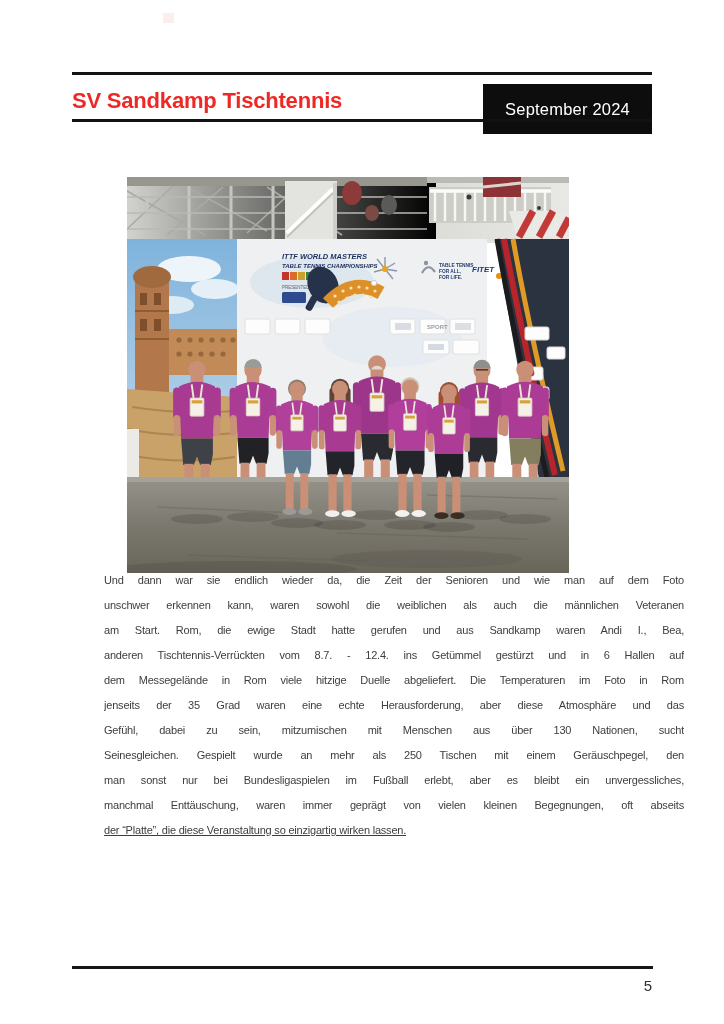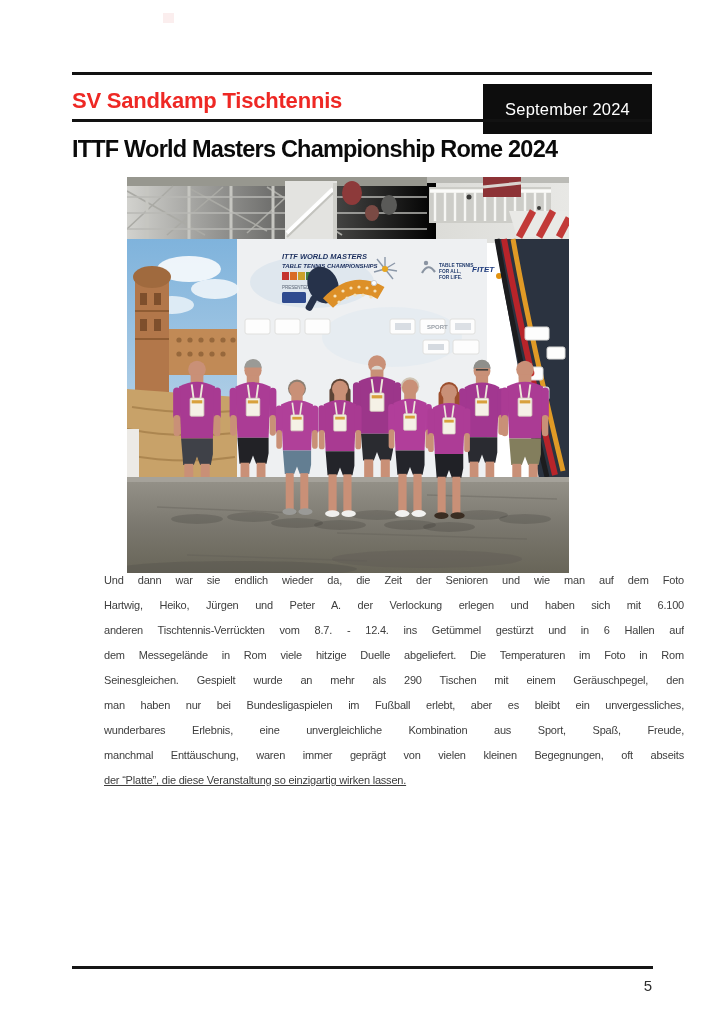--- a/index.html
+++ b/index.html
@@ -38,21 +38,20 @@
 
   <div class="abs" id="pink-fleck"></div>
 
   <div class="abs" id="rule-top"></div>
   <div class="abs" id="club-name">SV Sandkamp Tischtennis</div>
   <div class="abs" id="date-box">
     <span>September 2024</span>
   </div>
   <div class="abs" id="rule-bottom"></div>
 
-  <div class="abs" id="headline">ITTF World Masters Championship Rome 2024</div>
 
   <svg class="abs" id="photo" viewBox="0 0 442 396" width="442" height="396">
     <defs>
       <linearGradient id="skyg" x1="0" y1="0" x2="0" y2="1">
         <stop offset="0" stop-color="#7fb3dc"></stop>
           <stop offset="1" stop-color="#c3d9ea"></stop>
       </linearGradient>
       <linearGradient id="floorg" x1="0" y1="0" x2="0" y2="1">
         <stop offset="0" stop-color="#96938a"></stop>
           <stop offset="0.5" stop-color="#7b786f"></stop>
@@ -460,25 +459,27 @@
       <rect x="-12" y="98" width="8.5" height="39" fill="#c99077"></rect>
       <rect x="3.5" y="98" width="8.5" height="39" fill="#c99077"></rect>
       <ellipse cx="-8" cy="139" rx="7.5" ry="3.6" fill="#3a2d22"></ellipse>
       <ellipse cx="9" cy="139" rx="7.5" ry="3.6" fill="#3a2d22"></ellipse>
     </g>
       </g>
   </svg>
 
   <div class="abs" id="body-text">
     <div class="bline">Und dann war sie endlich wieder da, die Zeit der Senioren und wie man auf dem Foto</div>
-    <div class="bline">Hartwig, Heiko, Jürgen und Peter A. der Verlockung erlegen und haben sich mit 6.100</div>
+    <div class="bline">unschwer erkennen kann, waren sowohl die weiblichen als auch die männlichen Veteranen</div>
+    <div class="bline">am Start. Rom, die ewige Stadt hatte gerufen und aus Sandkamp waren Andi I., Bea,</div>
     <div class="bline">anderen Tischtennis-Verrückten vom 8.7. - 12.4. ins Getümmel gestürzt und in 6 Hallen auf</div>
     <div class="bline">dem Messegelände in Rom viele hitzige Duelle abgeliefert. Die Temperaturen im Foto in Rom</div>
-    <div class="bline">Seinesgleichen. Gespielt wurde an mehr als 290 Tischen mit einem Geräuschpegel, den</div>
-    <div class="bline">man haben nur bei Bundesligaspielen im Fußball erlebt, aber es bleibt ein unvergessliches,</div>
-    <div class="bline">wunderbares Erlebnis, eine unvergleichliche Kombination aus Sport, Spaß, Freude,</div>
+    <div class="bline">jenseits der 35 Grad waren eine echte Herausforderung, aber diese Atmosphäre und das</div>
+    <div class="bline">Gefühl, dabei zu sein, mitzumischen mit Menschen aus über 130 Nationen, sucht</div>
+    <div class="bline">Seinesgleichen. Gespielt wurde an mehr als 250 Tischen mit einem Geräuschpegel, den</div>
+    <div class="bline">man sonst nur bei Bundesligaspielen im Fußball erlebt, aber es bleibt ein unvergessliches,</div>
     <div class="bline">manchmal Enttäuschung, waren immer geprägt von vielen kleinen Begegnungen, oft abseits</div>
     <div class="bline last">der “Platte”, die diese Veranstaltung so einzigartig wirken lassen.</div>
   </div>
 
   <div class="abs" id="rule-footer"></div>
   <div class="abs" id="page-number">5</div>
 </div>
 
 </body></html>

